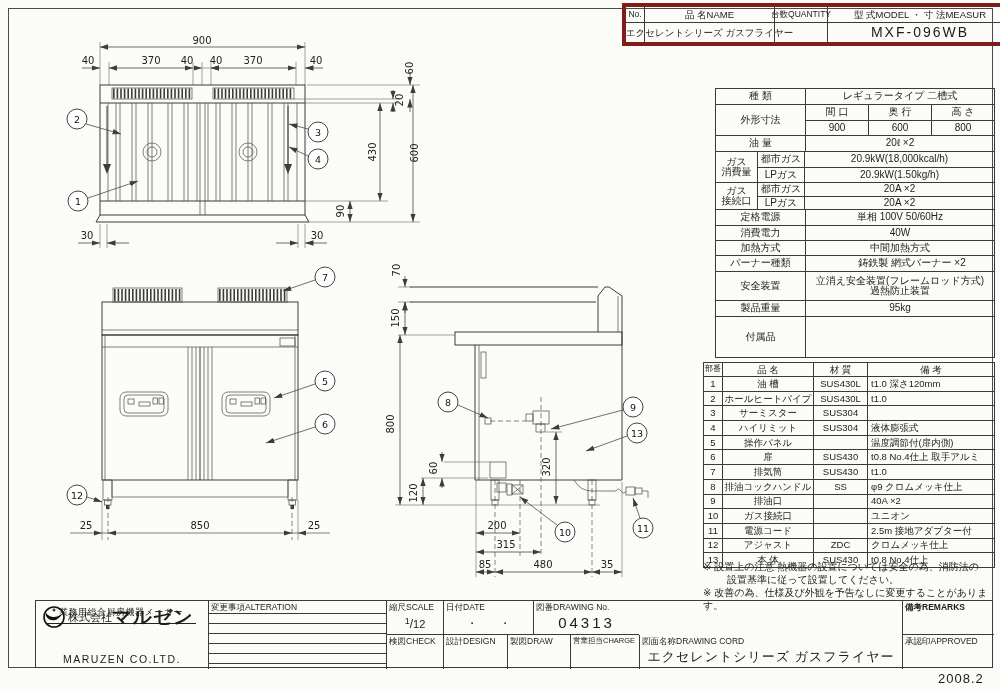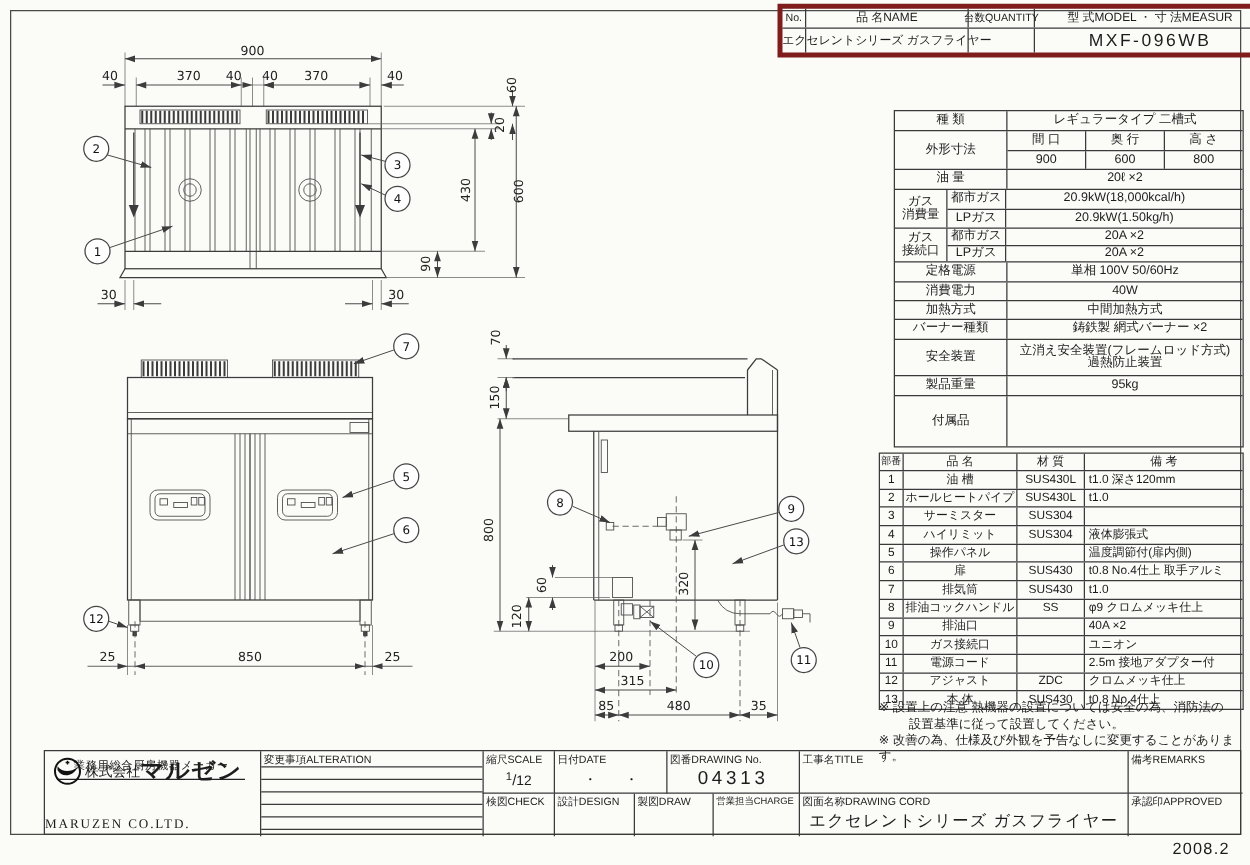--- a/index.html
+++ b/index.html
@@ -38,22 +38,22 @@
   .tb{position:absolute;box-sizing:border-box;border-left:1px solid #3a3a3a;}
   .tbl{position:absolute;top:1px;left:2px;font-size:8.5px;white-space:nowrap;}
   .tbv{position:absolute;left:0;right:0;bottom:3px;text-align:center;}
   
   #maker{left:0;top:0;width:172px;height:68px;border-left:none;}
   #tagline{position:absolute;left:10px;top:5px;width:150px;font-size:9px;text-align:center;
            border-bottom:1px solid #222;padding-bottom:4px;letter-spacing:0.5px;}
   #logoRow{position:absolute;left:6px;top:3px;display:flex;align-items:center;}
   #makerPrefix{font-size:11px;margin-left:2px;}
   #makerName{font-size:19px;font-weight:900;letter-spacing:1px;transform:scaleY(0.95);}
-  #makerEn{position:absolute;left:0;width:172px;bottom:4px;text-align:left;font-size:10.5px;
-           letter-spacing:1.5px;font-family:Liberation Serif, serif;}
+  #makerEn{position:absolute;left:0;width:172px;bottom:4px;text-align:center;font-size:10.5px;
+           letter-spacing:1.5px;font-family:Liberation Sans, sans-serif;}
   
   #alter{left:172px;top:0;width:178px;height:68px;}
   #alter .alab{font-size:8.5px;padding:1px 2px;height:12px;box-sizing:border-box;}
   #alter .arow{height:9.1px;border-top:1px solid #3a3a3a;}
   .fracnum{font-size:9px;vertical-align:4px;} .fracden{font-size:11px;}
   #dnoV{font-size:15px;letter-spacing:3px;}
   #cordV{font-size:13px;letter-spacing:1px;}
   #stampDate{left:938px;top:671px;font-size:13px;letter-spacing:1px;}
   
   #drawing{left:0;top:0;width:1000px;height:692px;}
@@ -550,24 +550,21 @@
     </div>
   </div>
   <div class="tb" style="left:407px;top:0;width:90px;height:34px;border-bottom:1px solid #3a3a3a;">
     <div class="tbl">日付DATE</div>
     <div class="tbv" style="font-size:11px;">・　　・</div>
   </div>
   <div class="tb" style="left:497px;top:0;width:106px;height:34px;border-bottom:1px solid #3a3a3a;">
     <div class="tbl">図番DRAWING No.</div>
     <div class="tbv" id="dnoV">04313</div>
   </div>
-  <div class="tb" style="left:603px;top:0;width:263px;height:34px;border-bottom:1px solid #3a3a3a;">
-    <div class="tbl">工事名TITLE</div>
-  </div>
-  <div class="tb" style="left:866px;top:0;width:92px;height:34px;border-bottom:1px solid #3a3a3a;">
+  <div class="tb" style="left:866px;top:0;width:92px;height:34px;border-bottom:1px solid #3a3a3a;font-weight:bold;">
     <div class="tbl">備考REMARKS</div>
   </div>
 
   <div class="tb" style="left:350px;top:34px;width:57px;height:34px;">
     <div class="tbl">検図CHECK</div>
   </div>
   <div class="tb" style="left:407px;top:34px;width:64px;height:34px;">
     <div class="tbl">設計DESIGN</div>
   </div>
   <div class="tb" style="left:471px;top:34px;width:63px;height:34px;">

